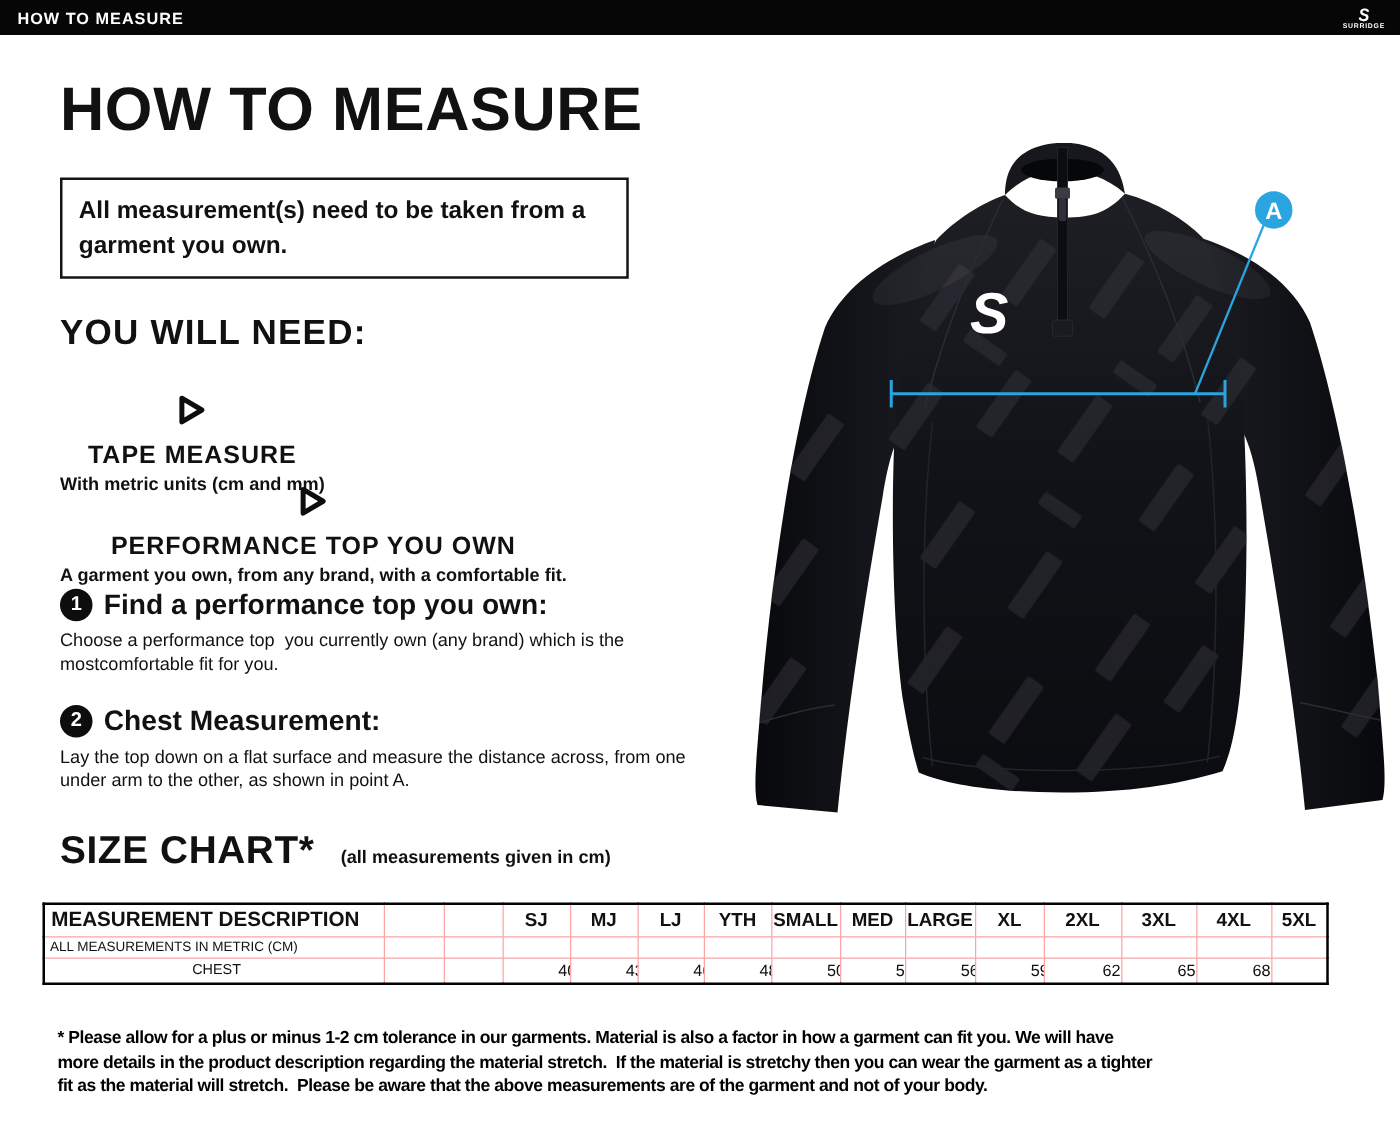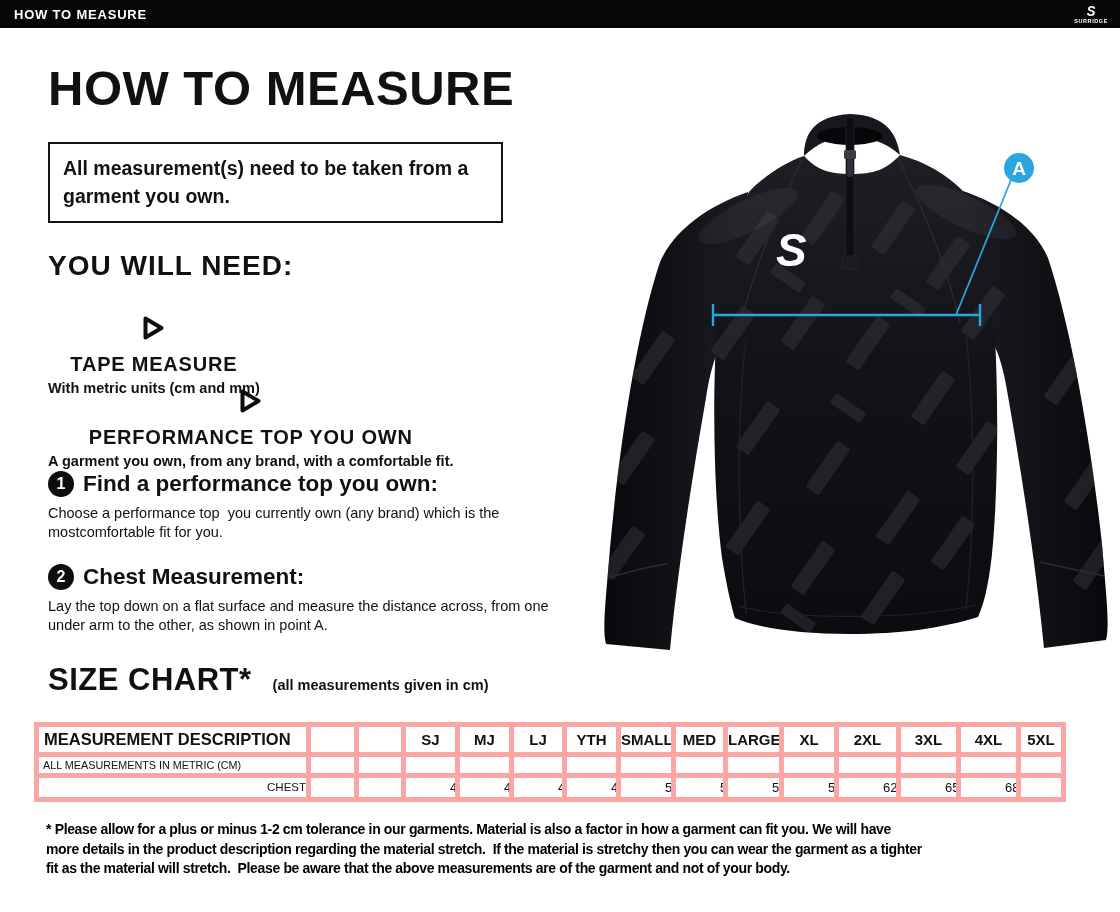--- a/index.html
+++ b/index.html
@@ -54,28 +54,28 @@
   .size-title{font-size:31px;font-weight:bold;letter-spacing:.5px;white-space:nowrap;}
   .size-sub{font-size:14.5px;font-weight:bold;white-space:nowrap;}
   
   .garment{position:absolute;left:598px;top:98px;width:522px;height:572px;}
   
   table.size-chart{
     position:absolute;left:34px;top:722px;width:1027px;
     border-collapse:collapse;table-layout:fixed;
     font-family:"Liberation Sans", sans-serif;
   }
-  table.size-chart td{border:5px solid #fca5a5;padding:0;vertical-align:middle;line-height:1;overflow:hidden;white-space:nowrap;}
+  table.size-chart td{border:1px solid #fca5a5;padding:0;vertical-align:middle;line-height:1;overflow:hidden;white-space:nowrap;}
   table.size-chart{border:2px solid #000;}
   tr.hdr td{height:25px;font-size:15px;font-weight:bold;text-align:center;}
   tr.hdr td.desc{font-size:16.5px;text-align:left;padding-left:5px;}
   tr.metric td{height:16px;}
   tr.metric td.desc{font-size:10.8px;font-weight:normal;text-align:left;padding-left:4px;}
   tr.chest td{height:19px;font-size:13px;text-align:right;padding-left:44px;}
-  tr.chest td.desc{font-size:11.5px;font-weight:normal;text-align:right;padding-left:4px;}
+  tr.chest td.desc{font-size:11.5px;font-weight:normal;text-align:center;padding-left:4px;}
   
   .footnote{
     position:absolute;left:46px;top:806px;width:880px;
     font-size:14px;font-weight:bold;letter-spacing:-.35px;line-height:1.4;
     color:#000000;white-space:pre-wrap;
   }
 </style>
 </head>
 <body>
 

